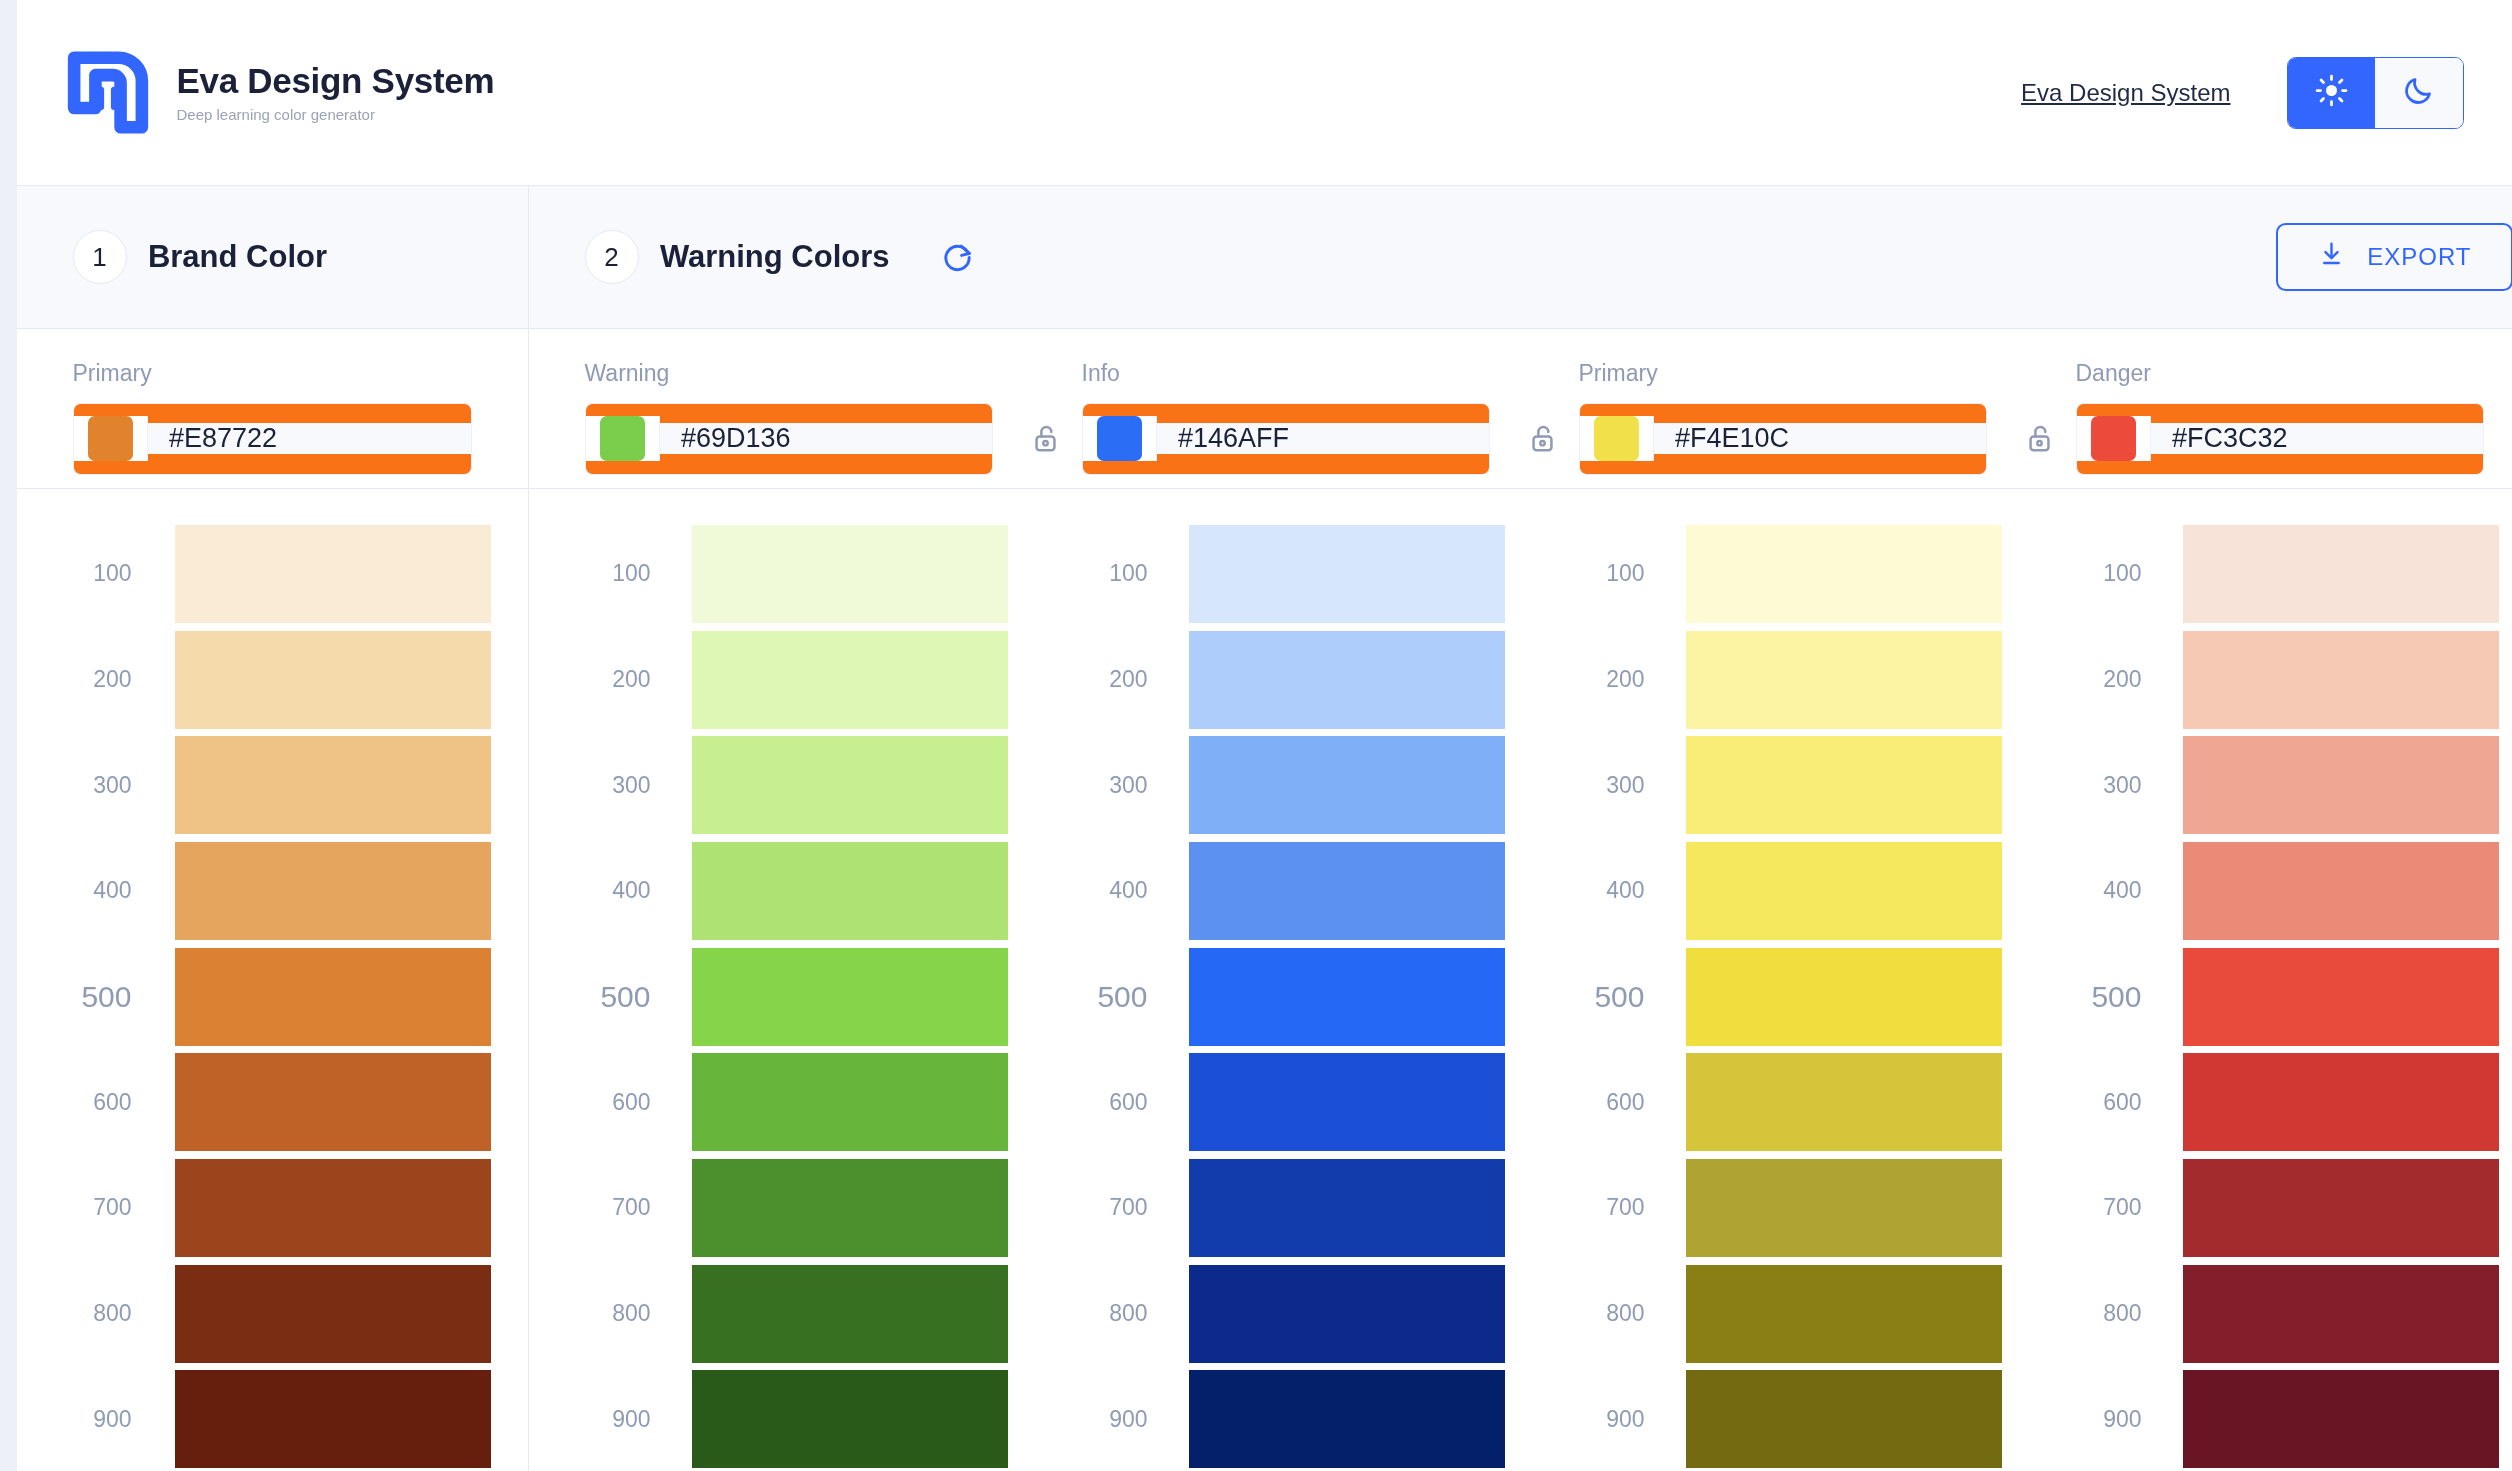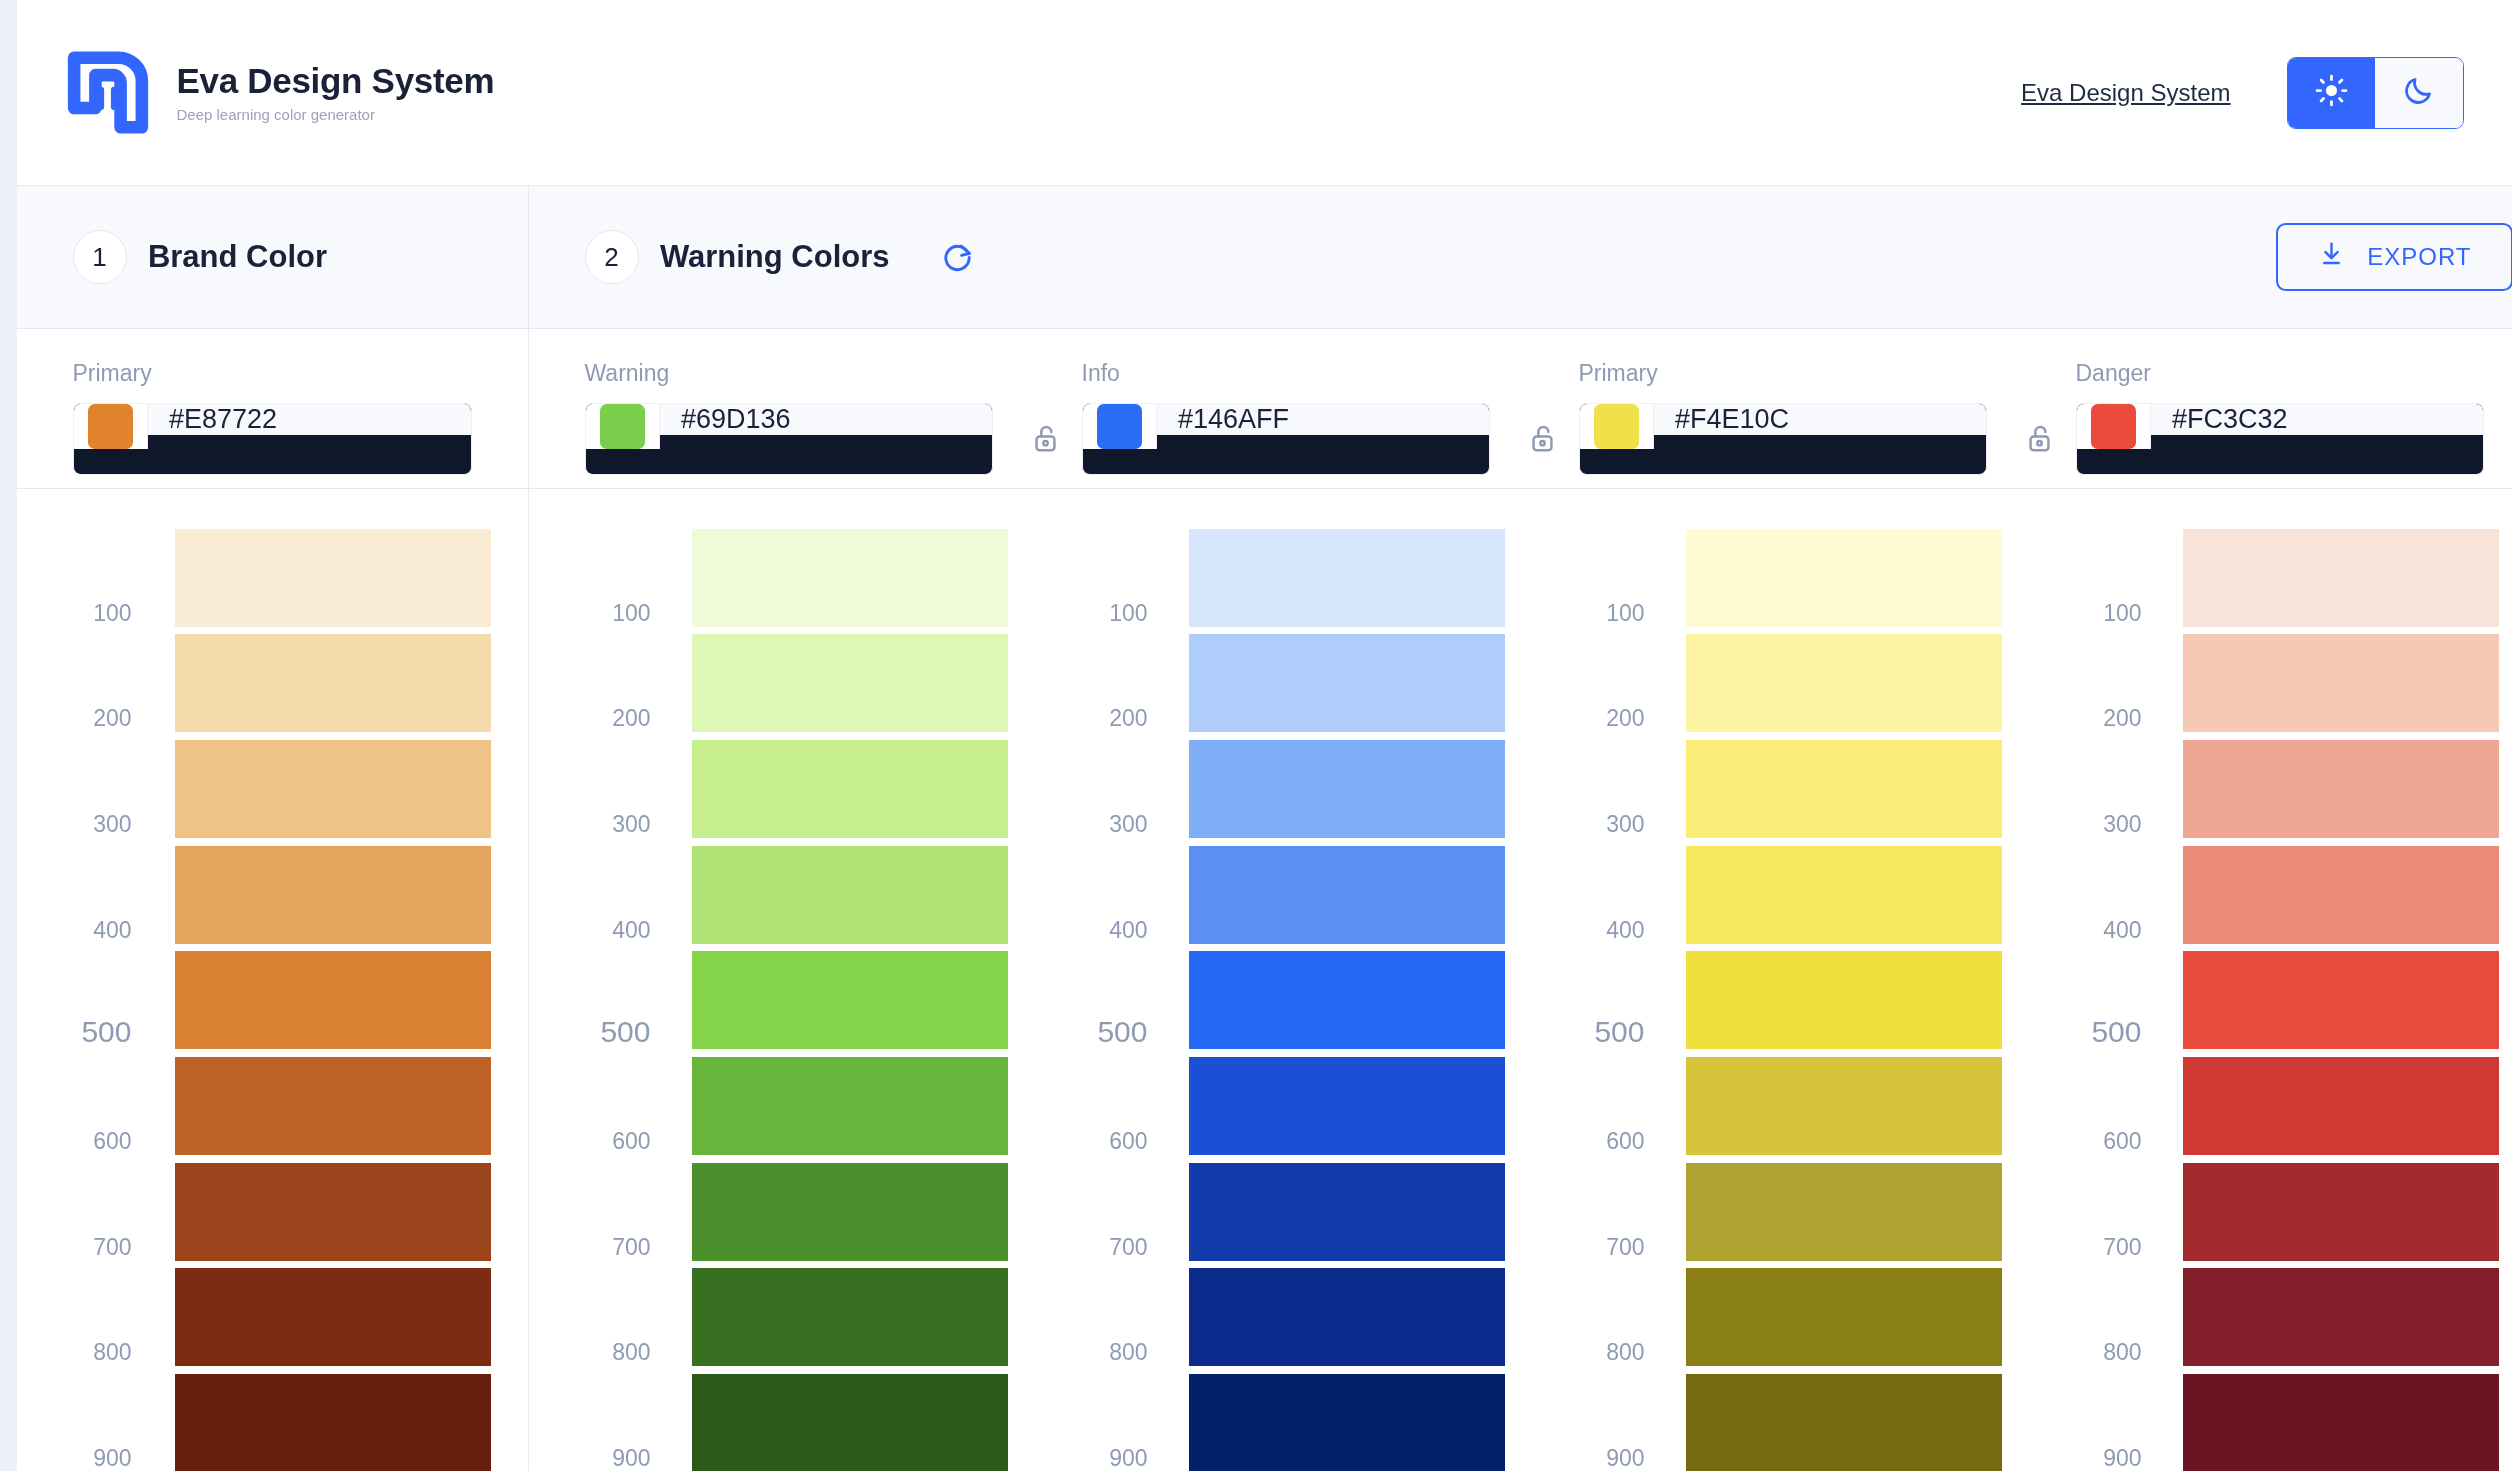--- a/index.html
+++ b/index.html
@@ -105,23 +105,23 @@
   .semantic-inputs {
     flex: 1 1 auto;
     display: flex;
     border-bottom: 1.9px solid #e4e9f2;
     padding-left: 56px;
   }
   .input-cell { width: 497px; flex: 0 0 497px; padding-top: 31px; }
   .field-label { font-size: 23px; color: #8f9bb3; margin-bottom: 15.6px; }
   .field-row { display: flex; align-items: center; gap: 31px; }
   .color-field {
-    display: flex; align-items: flex-start;
+    display: flex; align-items: center;
     border: 1.9px solid #edf1f7; border-radius: 7.8px;
-    height: 72px; width: 408px; overflow: hidden; background: #0f172a;
+    height: 72px; width: 408px; overflow: hidden; background: #f97316;
     cursor: pointer;
   }
   .swatch-box {
     width: 74px; background: #fff;
     display: flex; align-items: center; justify-content: center;
     border-right: 1.9px solid #edf1f7;
   }
   .swatch-chip { width: 45px; height: 45px; border-radius: 6.8px; }
   .hex-value {
     flex: 1 1 auto; display: flex; align-items: center;
@@ -134,21 +134,21 @@
   .palette-col-primary {
     width: 512px; flex: 0 0 512px;
     border-right: 1.9px solid #e4e9f2;
     display: flex; padding: 32px 0 0 0;
   }
   .semantic-palettes { flex: 1 1 auto; display: flex; padding: 32px 0 0 56px; }
   .palette-col { width: 497px; flex: 0 0 497px; display: flex; }
   .ramp {
     display: flex; flex-direction: column;
   }
-  .ramp-row { display: flex; align-items: flex-end; height: 127px; gap: 12px; }
+  .ramp-row { display: flex; align-items: center; height: 127px; gap: 12px; }
   .ramp-label {
     width: 95px; flex: 0 0 95px;
     text-align: right; padding-right: 29px;
     font-size: 23px; color: #8f9bb3;
   }
   .ramp-label.highlight { font-size: 30px; color: #8f9bb3; }
   .ramp-swatch { width: 316px; height: 98px; flex: 0 0 316px; }
   .primary-ramp .ramp-label { width: 146px; flex: 0 0 146px; padding-right: 31px; }
   .primary-ramp .ramp-swatch { width: 316px; flex: 0 0 316px; }
 </style>

